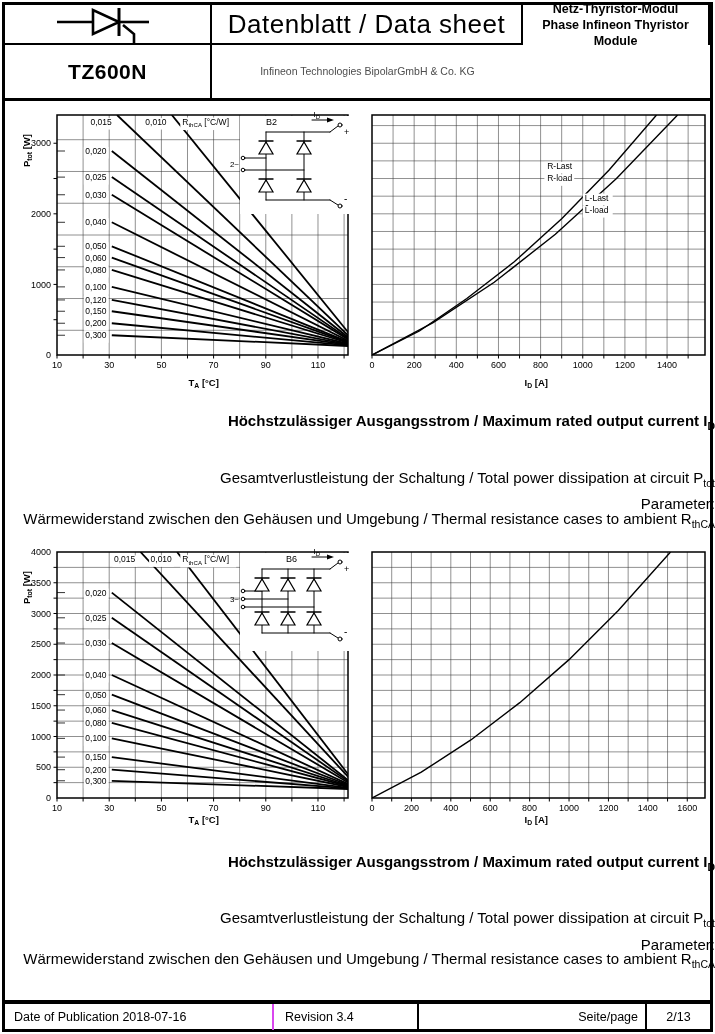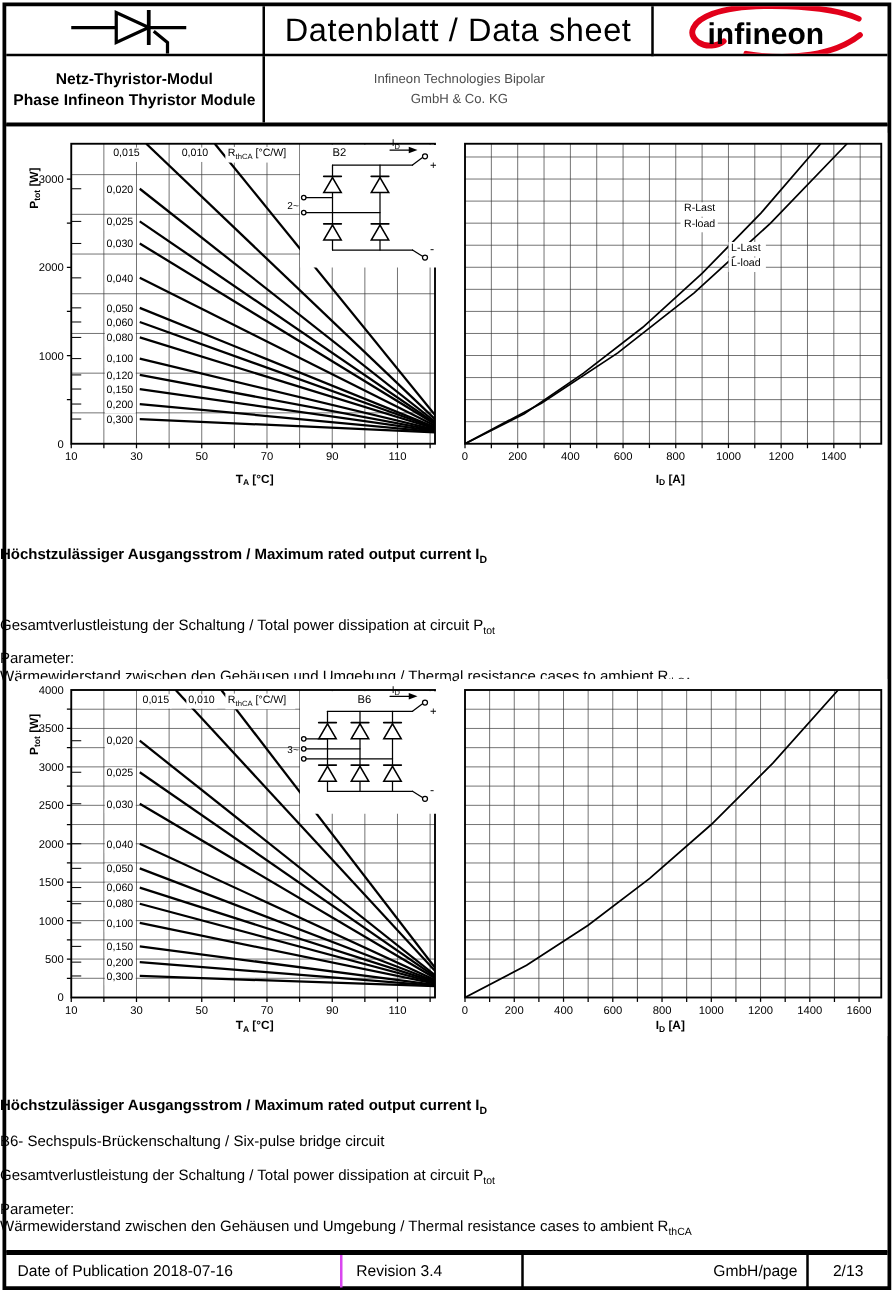--- a/index.html
+++ b/index.html
@@ -9,27 +9,27 @@
   
   .header{position:absolute;left:5px;top:5px;right:5px;height:93px;display:grid;
           grid-template-columns:207px 311px 1fr;grid-template-rows:40px 1fr;
           border-bottom:3px solid #000;}
   .hcell{display:flex;align-items:center;justify-content:center;overflow:hidden;}
   .bR{border-right:2px solid #000;}
   .bB{border-bottom:2px solid #000;}
   .doc-title{font-size:26px;letter-spacing:.5px;}
   .part-number{font-size:21px;font-weight:bold;letter-spacing:.5px;}
   .module-type{font-weight:bold;font-size:12.5px;line-height:1.3;text-align:center;flex-direction:column;}
-  .company{font-size:10.5px;line-height:1.5;color:#4d4d4d;text-align:center;flex-direction:column;}
+  .company{font-size:10.5px;line-height:1.5;color:#4d4d4d;text-align:center;flex-direction:row;}
   .rule{position:absolute;left:5px;right:5px;border-top:2px solid #000;}
   
   .chart{position:absolute;}
   svg text{font-family:"Liberation Sans",sans-serif;fill:#000;}
   
-  .tline{position:absolute;left:0;right:0;text-align:left;font-size:12px;margin-top:24px;}
+  .tline{position:absolute;left:0;right:0;text-align:right;font-size:15px;}
   .tline sub{font-size:70%;}
   .bold{font-weight:bold;}
   
   .footer{position:absolute;left:5px;right:5px;bottom:4px;height:26px;border-top:3px solid #000;
           display:grid;grid-template-columns:267px 145px 228px 1fr;font-size:12.5px;text-align:right;}
   .fcell{display:flex;align-items:center;}
   .f-date{padding-left:9px;}
   .f-rev{padding-left:11px;border-left:2px solid #d946ef;}
   .f-pagelabel{justify-content:flex-end;padding-right:7px;border-left:2px solid #000;}
   .f-pagenum{justify-content:center;border-left:2px solid #000;}
@@ -44,31 +44,25 @@
     <div class="hcell bR bB">
       <svg width="110" height="40" viewBox="0 0 110 40">
         <line x1="4" y1="18" x2="40" y2="18" stroke="#000" stroke-width="2.6"></line>
         <polygon points="40,6 40,30 66,18" fill="#fff" stroke="#000" stroke-width="2.6"></polygon>
         <line x1="66" y1="4" x2="66" y2="32" stroke="#000" stroke-width="3"></line>
         <line x1="66" y1="18" x2="96" y2="18" stroke="#000" stroke-width="2.6"></line>
         <path d="M70,21 L81,30 L81,39" fill="none" stroke="#000" stroke-width="2.6"></path>
       </svg>
     </div>
     <div class="hcell bR bB doc-title">Datenblatt / Data sheet</div>
-    <div class="hcell bB">
-      <svg width="152" height="44" viewBox="0 0 152 44">
-        <path d="M146,13 C122,2 56,-1 29,9 C13,15 8,25 18,32 C24,36 33,35 38,31" fill="none" stroke="#E2001A" stroke-width="4.6" stroke-linecap="round"></path>
-        <path d="M56,41 C92,47 127,42 147,26" fill="none" stroke="#E2001A" stroke-width="4.6" stroke-linecap="round"></path>
-        <text x="25" y="33" font-size="24" font-weight="bold" fill="#2424BE">infineon</text>
-      </svg>
-    </div>
     <div class="hcell bR module-type">
       <div>Netz-Thyristor-Modul</div>
       <div>Phase Infineon Thyristor Module</div>
     </div>
+    <div class="hcell bR part-number">TZ600N</div>
     <div class="hcell company">
       <div>Infineon Technologies Bipolar</div>
       <div>GmbH &amp; Co. KG</div>
     </div>
   </div>
 
   <div class="rule" style="top:99px"></div>
 
   <div id="chart0" class="chart" style="left:14px;top:106px"><svg width="346" height="286" viewBox="0 0 346 286">
         <defs>
@@ -569,26 +563,25 @@
         <g clip-path="url(#clip3)">
           <polyline points="6,255 55.2603550295858,229.17000000000002 104.5207100591716,197.19 153.7810650887574,159.675 203.0414201183432,116.625 252.301775147929,67.42500000000001 304.5177514792899,9" fill="none" stroke="#000" stroke-width="1.4"></polyline>
         </g>
         <g></g>
         <g>
           <text x="158.5" y="280" font-size="9.5" text-anchor="start" font-weight="bold"><tspan>I</tspan><tspan dy="2.375" font-size="6.84">D</tspan><tspan dy="-2.375" font-size="9.5"> [A]</tspan></text>
         </g>
       </svg></div>
 
   <div class="tline bold" style="top:853px"><span>Höchstzulässiger Ausgangsstrom / Maximum rated output current I</span><sub>D</sub></div>
-  <div class="tline" style="top:882px"><span>B6- Sechspuls-Brückenschaltung / Six-pulse bridge circuit</span></div>
   <div class="tline" style="top:909px"><span>Gesamtverlustleistung der Schaltung / Total power dissipation at circuit P</span><sub>tot</sub></div>
   <div class="tline" style="top:936px"><span>Parameter:</span></div>
   <div class="tline" style="top:950px"><span>Wärmewiderstand zwischen den Gehäusen und Umgebung / Thermal resistance cases to ambient R</span><sub>thCA</sub></div>
 
   <div class="rule" style="top:1000px"></div>
 
   <div class="footer">
     <div class="fcell f-date">Date of Publication 2018-07-16</div>
     <div class="fcell f-rev">Revision 3.4</div>
-    <div class="fcell f-pagelabel">GmbH/page</div>
+    <div class="fcell f-pagelabel">Seite/page</div>
     <div class="fcell f-pagenum">2/13</div>
   </div>
 </div>
 
 </body></html>

